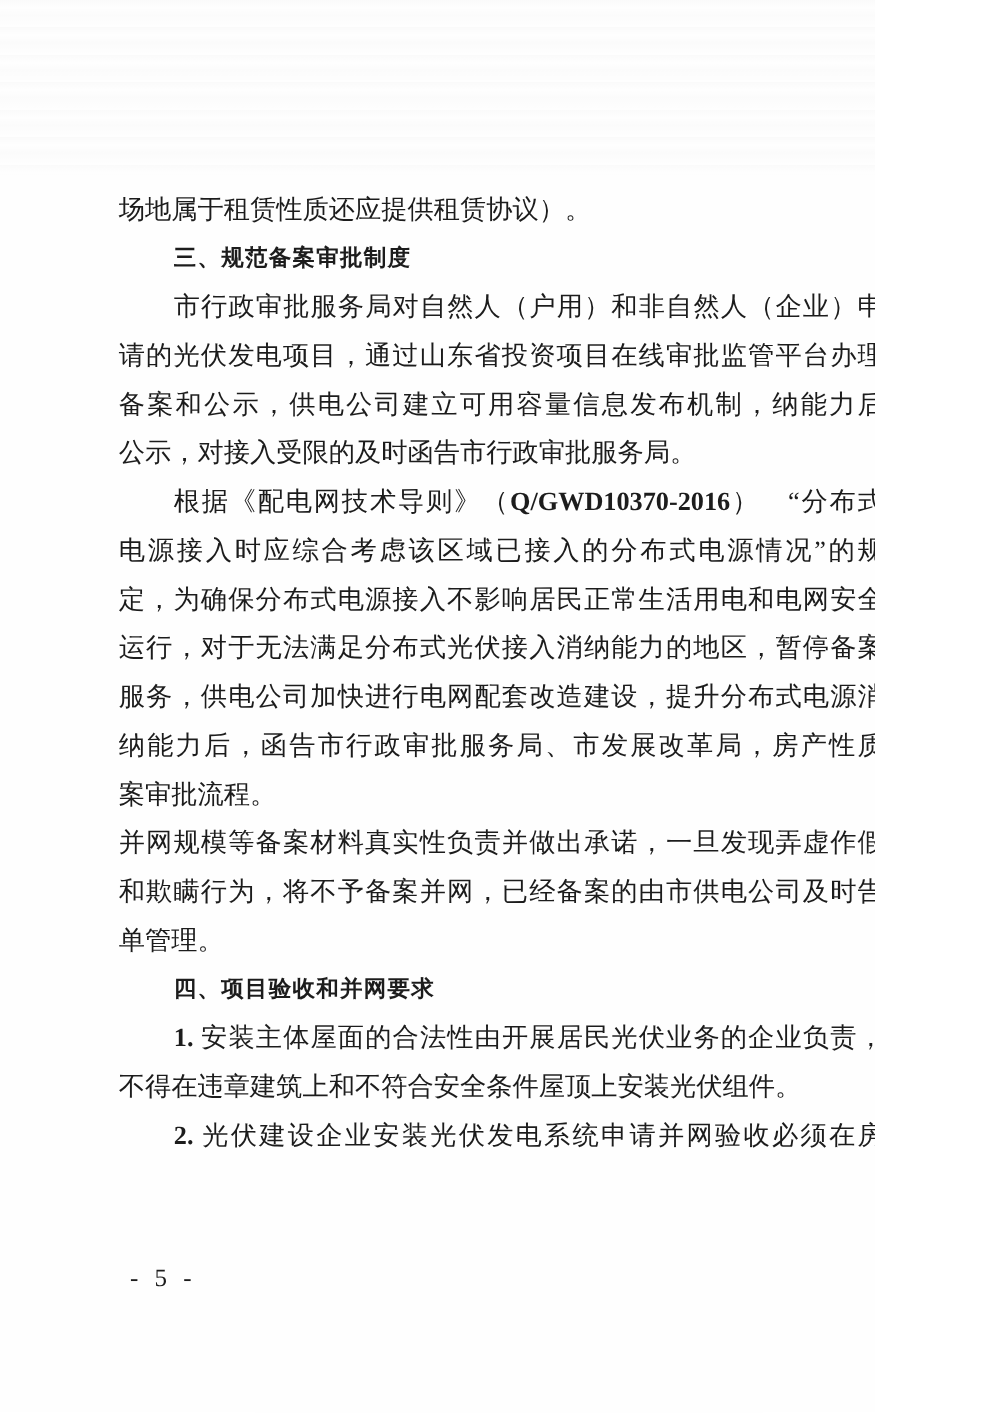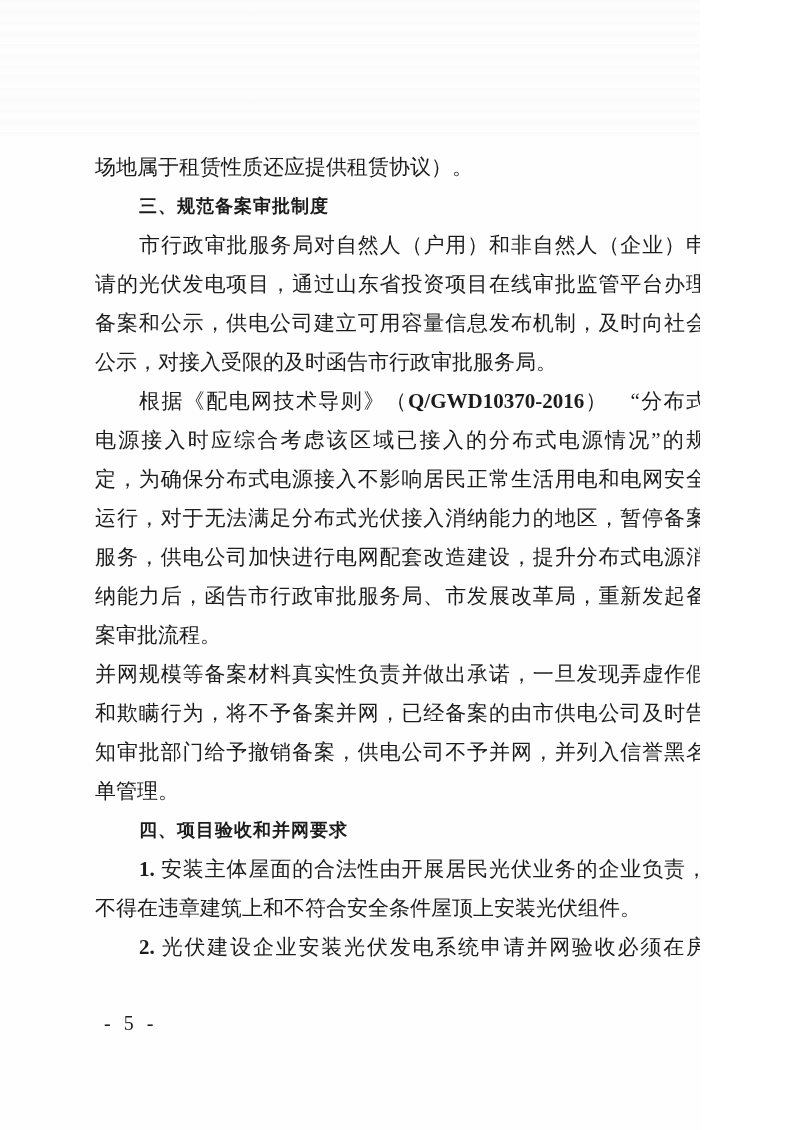--- a/index.html
+++ b/index.html
@@ -77,32 +77,31 @@
 </head>
 <body>
 
 <div class="page">
   <div class="scan-noise"></div>
   <div class="content" id="doc-lines">
       <div class="line"><span>场地属于租赁性质还应提供租赁协议）。</span></div>
       <div class="line heading indent"><span class="b">三、规范备案审批制度</span></div>
       <div class="line indent fill"><span>市行政审批服务局对自然人（户用）和非自然人（企业）申</span></div>
       <div class="line fill"><span>请的光伏发电项目，通过山东省投资项目在线审批监管平台办理</span></div>
-      <div class="line fill"><span>备案和公示，供电公司建立可用容量信息发布机制，及时向社会</span></div>
+      <div class="line fill"><span>备案和公示，供电公司建立可用容量信息发布机制，纳能力后</span></div>
       <div class="line"><span>公示，对接入受限的及时函告市行政审批服务局。</span></div>
       <div class="line indent fill"><span>根据《配电网技术导则》（</span><span class="b">Q/GWD10370-2016</span><span>）</span><span>　“分布式</span></div>
       <div class="line fill"><span>电源接入时应综合考虑该区域已接入的分布式电源情况”的规</span></div>
       <div class="line fill"><span>定，为确保分布式电源接入不影响居民正常生活用电和电网安全</span></div>
       <div class="line fill"><span>运行，对于无法满足分布式光伏接入消纳能力的地区，暂停备案</span></div>
       <div class="line fill"><span>服务，供电公司加快进行电网配套改造建设，提升分布式电源消</span></div>
-      <div class="line fill"><span>纳能力后，函告市行政审批服务局、市发展改革局，重新发起备</span></div>
+      <div class="line fill"><span>纳能力后，函告市行政审批服务局、市发展改革局，房产性质</span></div>
       <div class="line"><span>案审批流程。</span></div>
       <div class="line fill"><span>并网规模等备案材料真实性负责并做出承诺，一旦发现弄虚作假</span></div>
       <div class="line fill"><span>和欺瞒行为，将不予备案并网，已经备案的由市供电公司及时告</span></div>
-      <div class="line fill"><span>知审批部门给予撤销备案，供电公司不予并网，并列入信誉黑名</span></div>
       <div class="line"><span>单管理。</span></div>
       <div class="line heading indent"><span class="b">四、项目验收和并网要求</span></div>
       <div class="line indent fill"><span class="b">1.</span><span> 安装主体屋面的合法性由开展居民光伏业务的企业负责，</span></div>
       <div class="line"><span>不得在违章建筑上和不符合安全条件屋顶上安装光伏组件。</span></div>
       <div class="line indent fill"><span class="b">2.</span><span> 光伏建设企业安装光伏发电系统申请并网验收必须在房</span></div>
     </div>
   <div class="page-number">- 5 -</div>
 </div>
 
 </body></html>

